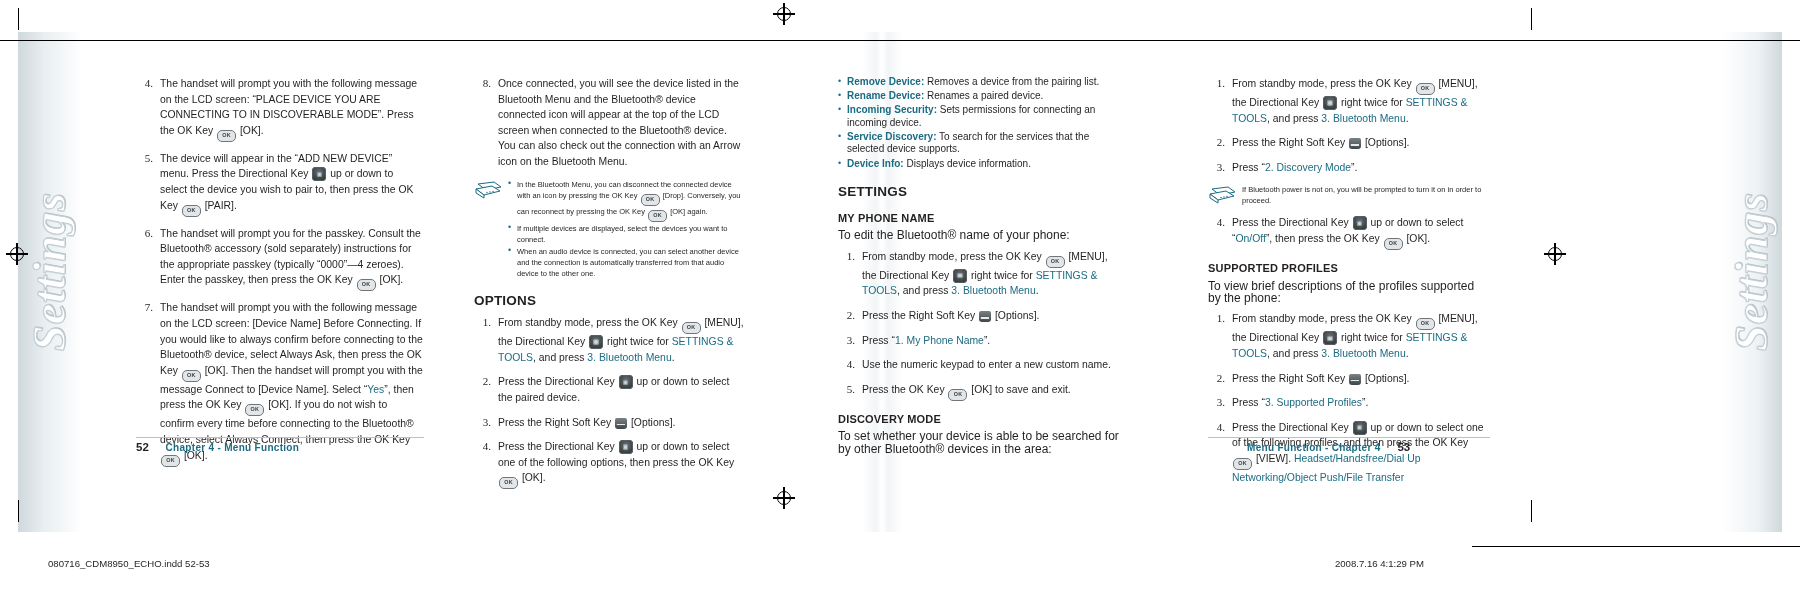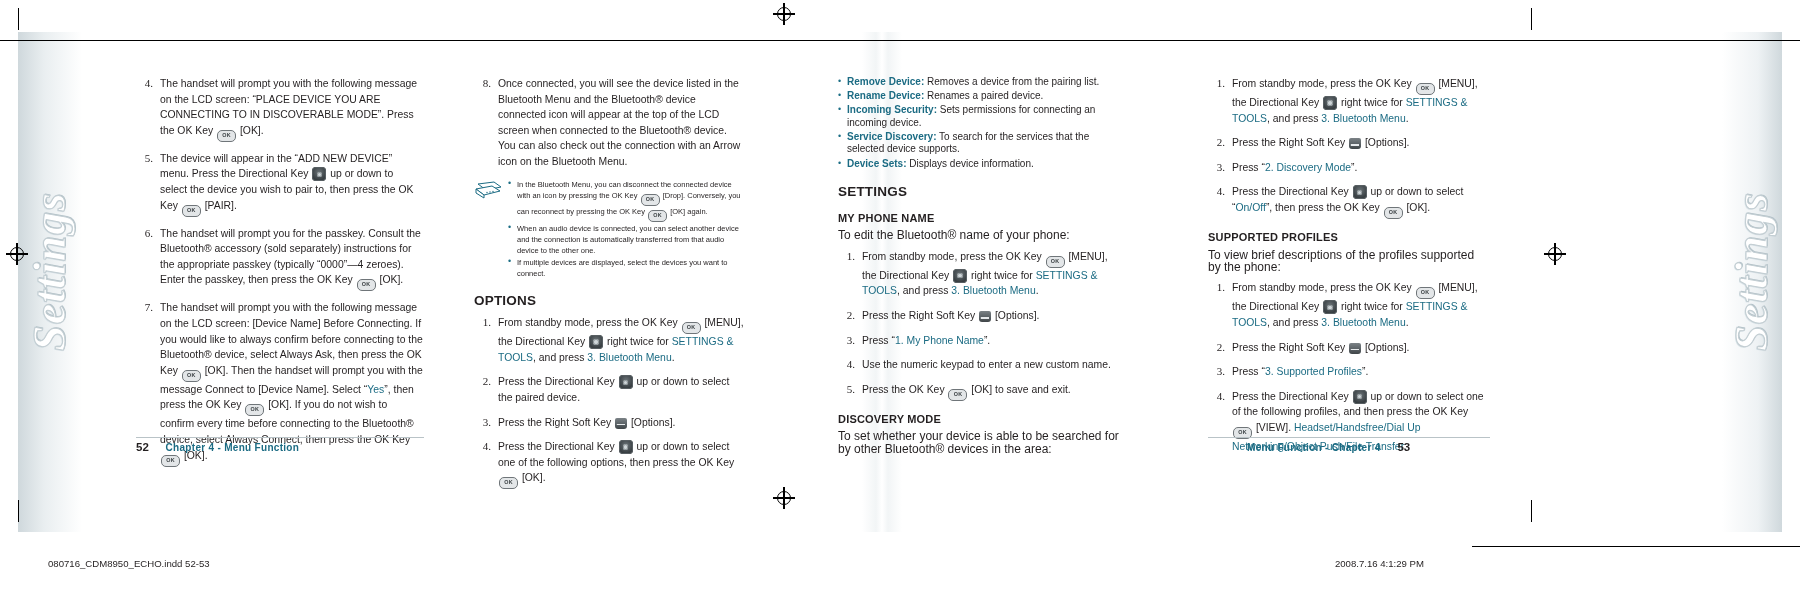--- a/index.html
+++ b/index.html
@@ -209,22 +209,22 @@
       <svg class="pager" viewBox="0 0 30 19">
         <path d="M4 4 L20 2 L27 7 L12 10 Z" fill="#ffffff" stroke="#1b6b83" stroke-width="1"></path>
         <path d="M2 9 L18 6 L26 11 L10 15 Z" fill="#ffffff" stroke="#1b6b83" stroke-width="1"></path>
         <path d="M2 9 L2 13 L10 18 L10 15 Z" fill="#ffffff" stroke="#1b6b83" stroke-width="1"></path>
         <circle cx="13" cy="12.5" r=".7" fill="#1b6b83"></circle>
         <circle cx="16" cy="12" r=".7" fill="#1b6b83"></circle>
         <circle cx="19" cy="11.5" r=".7" fill="#1b6b83"></circle>
       </svg>
       <ul class="blist" id="c2-notes">
           <li class="bitem">In the Bluetooth Menu, you can disconnect the connected device with an icon by pressing the OK Key <span class="k-ok">OK</span> [Drop]. Conversely, you can reconnect by pressing the OK Key <span class="k-ok">OK</span> [OK] again.</li>
+          <li class="bitem">If multiple devices are displayed, select the devices you want to connect.</li>
           <li class="bitem">When an audio device is connected, you can select another device and the connection is automatically transferred from that audio device to the other one.</li>
-          <li class="bitem">If multiple devices are displayed, select the devices you want to connect.</li>
         </ul>
     </div>
     <div class="h-sec">OPTIONS</div>
     <ul class="olist" id="c2-steps">
         <li class="oitem">
           <span class="onum">1</span>
           <span class="otext">From standby mode, press the OK Key <span class="k-ok">OK</span> [MENU], the Directional Key <span class="k-dir"></span> right twice for <span class="blue">SETTINGS &amp; TOOLS</span>, and press <span class="blue">3. Bluetooth Menu</span>.</span>
         </li>
         <li class="oitem">
           <span class="onum">2</span>
@@ -240,21 +240,21 @@
         </li>
       </ul>
   </div>
 
   <div class="col col-3">
     <ul class="deflist" id="c3-defs">
         <li class="defitem"><span class="defterm">Remove Device:</span><span> Removes a device from the pairing list.</span></li>
         <li class="defitem"><span class="defterm">Rename Device:</span><span> Renames a paired device.</span></li>
         <li class="defitem"><span class="defterm">Incoming Security:</span><span> Sets permissions for connecting an incoming device.</span></li>
         <li class="defitem"><span class="defterm">Service Discovery:</span><span> To search for the services that the selected device supports.</span></li>
-        <li class="defitem"><span class="defterm">Device Sets:</span><span> Displays device information.</span></li>
+        <li class="defitem"><span class="defterm">Device Info:</span><span> Displays device information.</span></li>
       </ul>
     <div class="h-sec">SETTINGS</div>
     <div class="h-sub">MY PHONE NAME</div>
     <div class="lead">To edit the Bluetooth® name of your phone:</div>
     <ul class="olist" id="c3-steps">
         <li class="oitem">
           <span class="onum">1</span>
           <span class="otext">From standby mode, press the OK Key <span class="k-ok">OK</span> [MENU], the Directional Key <span class="k-dir"></span> right twice for <span class="blue">SETTINGS &amp; TOOLS</span>, and press <span class="blue">3. Bluetooth Menu</span>.</span>
         </li>
         <li class="oitem">
@@ -286,20 +286,31 @@
         </li>
         <li class="oitem">
           <span class="onum">2</span>
           <span class="otext">Press the Right Soft Key <span class="k-soft"></span> [Options].</span>
         </li>
         <li class="oitem">
           <span class="onum">3</span>
           <span class="otext">Press “<span class="blue">2. Discovery Mode</span>”.</span>
         </li>
       </ul>
+    <div class="note">
+      <svg class="pager" viewBox="0 0 30 19">
+        <path d="M4 4 L20 2 L27 7 L12 10 Z" fill="#ffffff" stroke="#1b6b83" stroke-width="1"></path>
+        <path d="M2 9 L18 6 L26 11 L10 15 Z" fill="#ffffff" stroke="#1b6b83" stroke-width="1"></path>
+        <path d="M2 9 L2 13 L10 18 L10 15 Z" fill="#ffffff" stroke="#1b6b83" stroke-width="1"></path>
+        <circle cx="13" cy="12.5" r=".7" fill="#1b6b83"></circle>
+        <circle cx="16" cy="12" r=".7" fill="#1b6b83"></circle>
+        <circle cx="19" cy="11.5" r=".7" fill="#1b6b83"></circle>
+      </svg>
+      <span>If Bluetooth power is not on, you will be prompted to turn it on in order to proceed.</span>
+    </div>
     <ul class="olist" id="c4-step4">
         <li class="oitem">
           <span class="onum">4</span>
           <span class="otext">Press the Directional Key <span class="k-dir"></span> up or down to select “<span class="blue">On/Off</span>”, then press the OK Key <span class="k-ok">OK</span> [OK].</span>
         </li>
       </ul>
     <div class="h-sub">SUPPORTED PROFILES</div>
     <div class="lead">To view brief descriptions of the profiles supported by the phone:</div>
     <ul class="olist" id="c4-steps2">
         <li class="oitem">

